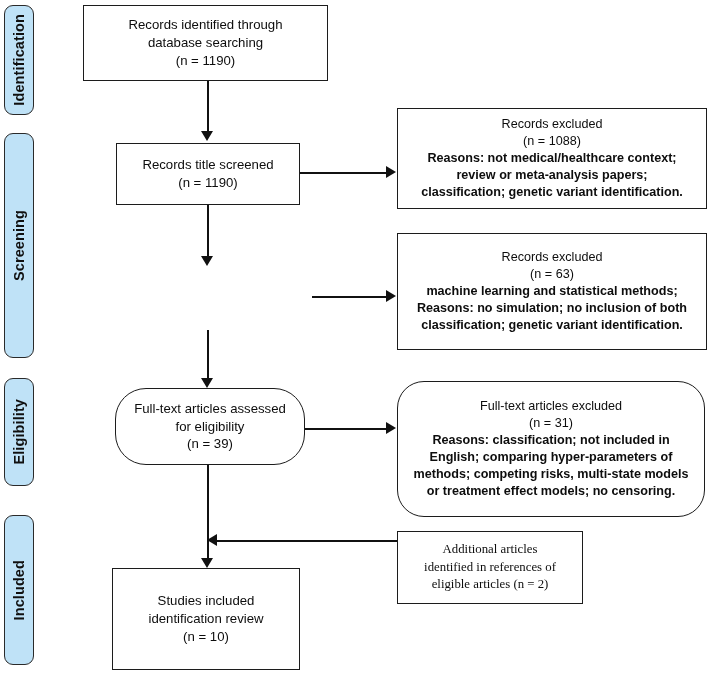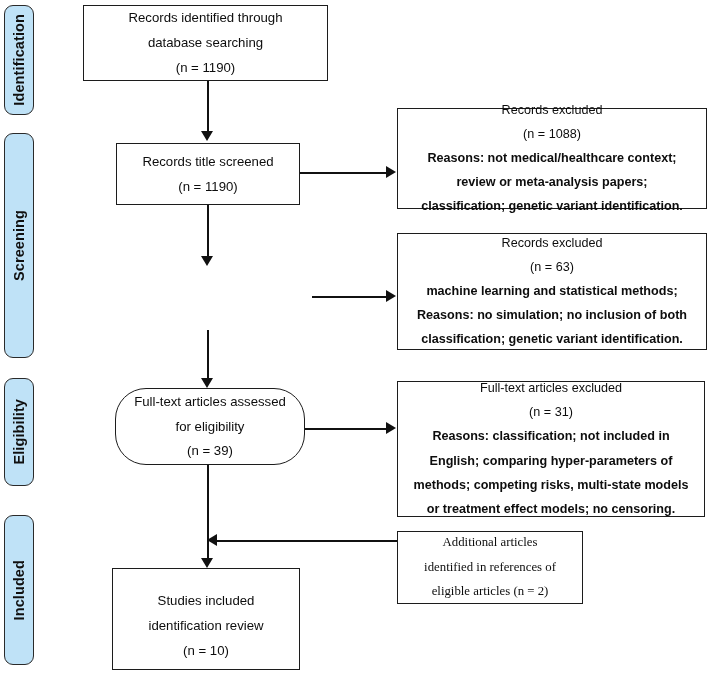--- a/index.html
+++ b/index.html
@@ -49,35 +49,34 @@
     box-sizing: border-box;
     display: flex;
     flex-direction: column;
     align-items: center;
     justify-content: center;
     text-align: center;
     color: #0d0d0d;
     font-size: 13.2px;
     line-height: 1.36;
     padding: 3px 6px;
-    gap: 7px;
   }
   .flow-box .ln { display: block; white-space: nowrap; }
   .flow-box .ln.bold { font-weight: bold; }
 
   .box-top      { left: 83px;  top: 5px;   width: 245px; height: 76px; }
   .box-title    { left: 116px; top: 143px; width: 184px; height: 62px; }
   .box-abstract { left: 106px; top: 266px; width: 206px; height: 64px; }
   .box-fulltext { left: 115px; top: 388px; width: 190px; height: 77px; border-radius: 31px; }
   .box-included { left: 112px; top: 568px; width: 188px; height: 102px;
                   justify-content: flex-start; padding-top: 23px; }
 
   .box-excl1 { left: 397px; top: 108px; width: 310px; height: 101px; font-size: 12.6px; }
   .box-excl2 { left: 397px; top: 233px; width: 310px; height: 117px; font-size: 12.6px; }
-  .box-excl3 { left: 397px; top: 381px; width: 308px; height: 136px; font-size: 12.6px; }
+  .box-excl3 { left: 397px; top: 381px; width: 308px; height: 136px; font-size: 12.6px; border-radius: 27px; }
   .box-additional { left: 397px; top: 531px; width: 186px; height: 73px; font-size: 12.8px; font-family: Liberation Serif, serif; }
 
   
   .vline {
     position: absolute;
     width: 2.4px;
     background: #111111;
   }
   .hline {
     position: absolute;

